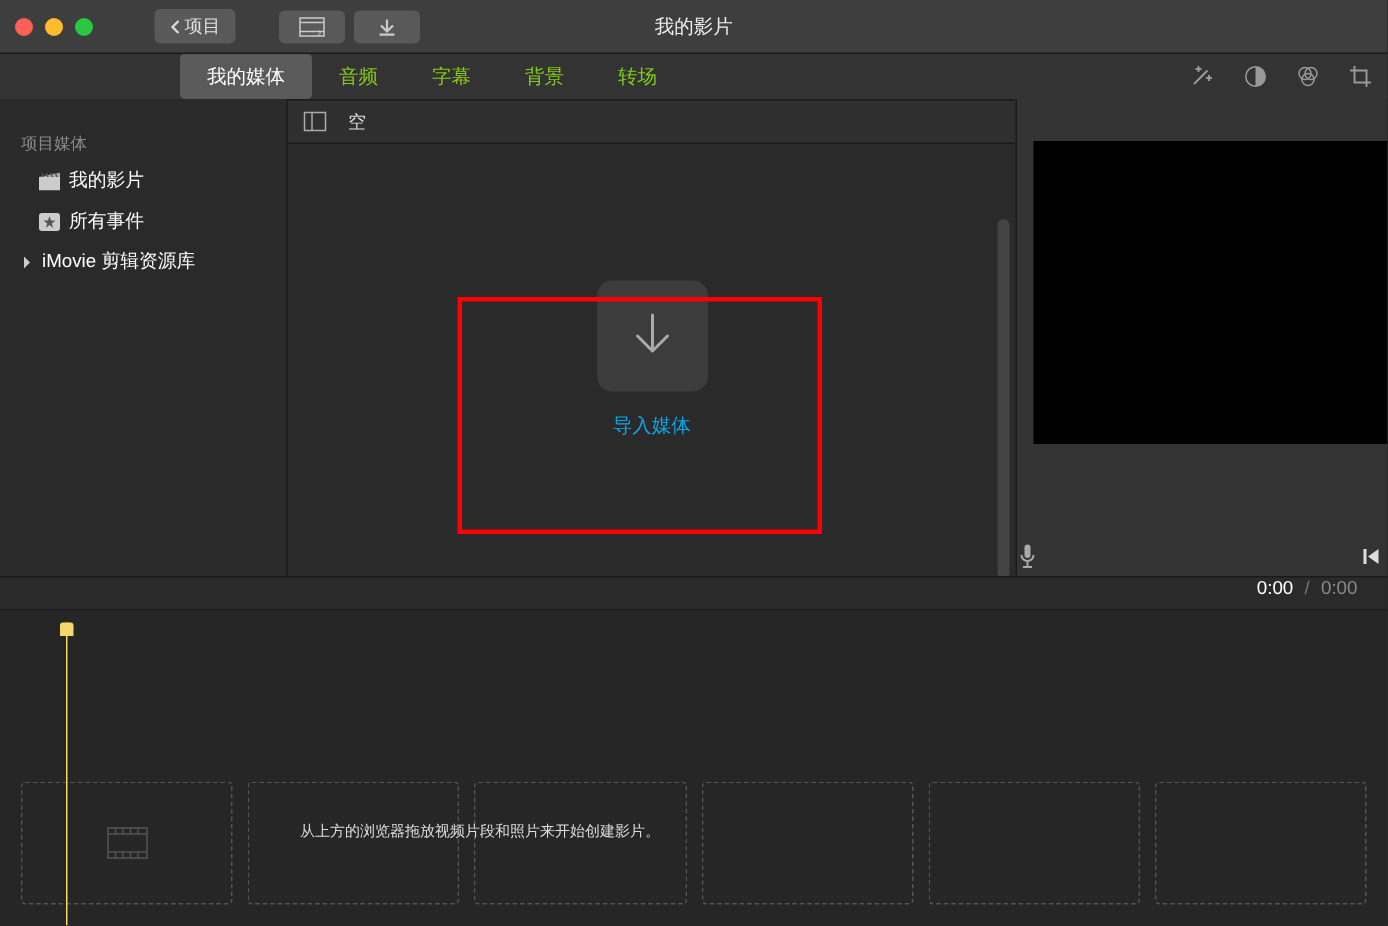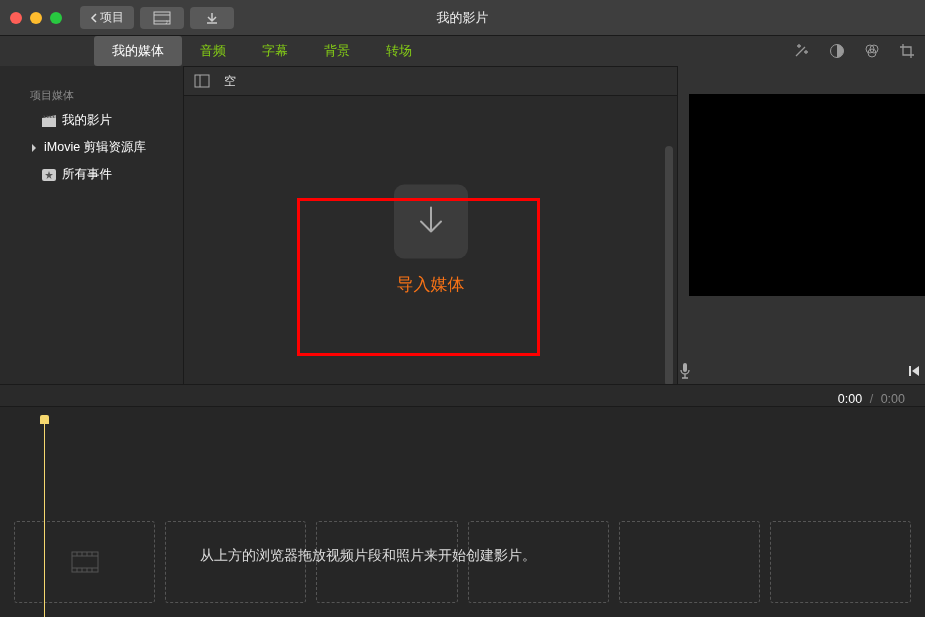--- a/index.html
+++ b/index.html
@@ -1,85 +1,85 @@
 <!DOCTYPE html>
 <html><head>
   <meta charset="utf-8">
   <style>
     * { margin: 0; padding: 0; box-sizing: border-box; font-family: -apple-system, "Helvetica Neue", Arial, sans-serif; }
     body { width: 925px; height: 617px; background: #2a2a2a; color: #fff; overflow: hidden; }
 
     
-    .titlebar { height: 36px; background: #3e3e3e; display: flex; align-items: center; padding: 0 10px; border-bottom: 1px solid #1a1a1a; }
+    .titlebar { height: 36px; background: #3e3e3e; display: flex; align-items: center; padding: 0 10px; border-bottom: 1px solid #1a1a1a; gap: 23px; }
     .traffic { display: flex; gap: 8px; margin-right: 18px; }
     .tl { width: 12px; height: 12px; border-radius: 50%; }
     .tl.red { background: #ff5f57; }
     .tl.yellow { background: #febc2e; }
     .tl.green { background: #28c840; }
     .back-btn { background: #595959; color: #e0e0e0; font-size: 12px; padding: 3px 10px; border-radius: 4px; display: flex; align-items: center; gap: 2px; margin-right: 6px; }
     .tb-group { display: flex; gap: 6px; }
     .tb-btn { background: #595959; width: 44px; height: 22px; border-radius: 4px; display: flex; align-items: center; justify-content: center; color: #d0d0d0; }
     .title { position: absolute; left: 50%; transform: translateX(-50%); font-size: 13px; color: #eee; }
 
     
     .main { display: flex; height: calc(100% - 36px); flex-direction: column; }
     .upper { display: flex; height: 356px; }
 
     
-    .sidebar { width: 168px; background: #2a2a2a; border-right: 1px solid #1a1a1a; padding-top: 44px; margin-left: 16px; }
+    .sidebar { width: 192px; background: #2a2a2a; border-right: 1px solid #1a1a1a; padding-top: 44px; }
     .sb-header { font-size: 11px; color: #8a8a8a; padding: 4px 14px; margin-top: 4px; }
     .sb-item { font-size: 12.5px; color: #fff; padding: 5px 14px 5px 26px; display: flex; align-items: center; gap: 6px; }
     .sb-item.library { padding-left: 14px; }
 
     
     .tab-bar { position: absolute; top: 36px; left: 0; right: 0; height: 30px; background: #333333; display: flex; align-items: center; }
-    .tabs { display: flex; margin-left: 94px; }
+    .tabs { display: flex; margin-left: 120px; }
     .tab { font-size: 13px; color: #84cc16; padding: 0 18px; line-height: 30px; cursor: pointer; }
     .tab.active { background: #5a5a5a; color: #fff; border-radius: 3px; }
 
     
     .right-tools { margin-left: auto; display: flex; align-items: center; gap: 18px; padding-right: 10px; }
     .tool-icon { color: #aaa; }
 
     
     .sub-bar { height: 30px; background: #2f2f2f; border-top: 1px solid #1a1a1a; border-bottom: 1px solid #1a1a1a; display: flex; align-items: center; padding-left: 10px; gap: 14px; }
     .sub-bar .icon-box { color: #aaa; }
     .sub-bar .label { font-size: 12px; color: #ddd; }
 
     
     .media-area { flex: 1; background: #2a2a2a; display: flex; flex-direction: column; }
     .media-browser { flex: 1; position: relative; overflow: hidden; }
     .media-center { position: absolute; top: 50%; left: 50%; transform: translate(-50%, -50%); text-align: center; }
     .redbox { position: absolute; border: 3px solid #ff0000; top: 102px; left: 113px; width: 243px; height: 158px; pointer-events: none; }
     .import-icon { width: 74px; height: 74px; background: #3c3c3c; border-radius: 10px; display: flex; align-items: center; justify-content: center; margin: 0 auto 14px; }
-    .import-label { font-size: 17px; color: #f97316; }
+    .import-label { font-size: 13px; color: #0ea5e9; }
     .scroll-track { position: absolute; right: 4px; top: 50px; width: 8px; height: 240px; background: #444; border-radius: 4px; }
 
     
     .preview { width: 248px; background: #333333; border-left: 1px solid #1a1a1a; display: flex; flex-direction: column; padding-top: 30px; }
     .canvas-wrap { flex: 1; display: flex; align-items: flex-start; justify-content: center; padding-top: 28px; }
     .canvas { width: 236px; height: 202px; background: #000; margin-left: auto; }
     .mic-row { height: 26px; display: flex; align-items: center; justify-content: center; gap: 40px; }
 
     
-    .timeline-header { height: 24px; background: #2a2a2a; border-top: 1px solid #1a1a1a; border-bottom: 1px solid #1a1a1a; display: flex; align-items: flex-end; }
+    .timeline-header { height: 24px; background: #2a2a2a; border-top: 1px solid #1a1a1a; border-bottom: 1px solid #1a1a1a; display: flex; align-items: flex-start; }
     .time-display { margin-left: auto; margin-right: 20px; font-size: 12.5px; }
     .time-current { color: #fff; }
     .time-sep { color: #777; margin: 0 4px; }
     .time-total { color: #888; }
 
     
     .timeline { flex: 1; background: #262626; position: relative; padding: 14px; }
     .playhead { position: absolute; left: 44px; top: 8px; bottom: 0; width: 1px; background: #f5d76e; }
     .playhead-head { width: 9px; height: 9px; background: #f5d76e; border-radius: 2px 2px 0 0; position: absolute; top: 0; left: -4px; }
     .clip-row { display: flex; gap: 10px; margin-top: 100px; }
     .clip-slot { height: 82px; border: 1px dashed #555; border-radius: 3px; }
     .clip-slot.first { width: 150px; display: flex; align-items: center; justify-content: center; color: #555; }
     .clip-slot.rest { width: 150px; }
-    .timeline-hint { position: absolute; left: 200px; top: 140px; font-size: 14px; color: #ddd; }
+    .timeline-hint { position: absolute; left: 200px; top: 140px; font-size: 10px; color: #ddd; }
 
     svg { display: block; }
   </style>
 </head>
 <body>
 
 <div class="titlebar">
   <div class="traffic">
     <div class="tl red"></div>
     <div class="tl yellow"></div>
@@ -153,36 +153,36 @@
       <div class="sb-item">
         <span>
           <svg width="14" height="12" viewBox="0 0 14 12">
               <rect x="0" y="3" width="14" height="9" fill="#ccc"></rect>
               <path d="M0 3 L14 0 L14 3 Z" fill="#aaa"></path>
               <path d="M2 0.5 L3 3 M5 0.5 L6 3 M8 0.5 L9 3 M11 0.5 L12 3" stroke="#555"></path>
             </svg>
         </span>
         <span>我的影片</span>
       </div>
-      <div class="sb-item library">
-        <span>
-          <svg width="8" height="10" viewBox="0 0 8 10">
-              <path d="M2 1 L6 5 L2 9" fill="#ccc"></path>
-            </svg>
-        </span>
-        <span>iMovie 剪辑资源库</span>
-      </div>
       <div class="sb-item">
         <span>
           <svg width="14" height="12" viewBox="0 0 14 12">
               <rect x="0" y="0" width="14" height="12" rx="2" fill="#ccc"></rect>
               <path d="M7 2 L8 5 L11 5 L8.5 7 L9.5 10 L7 8 L4.5 10 L5.5 7 L3 5 L6 5 Z" fill="#555"></path>
             </svg>
         </span>
         <span>所有事件</span>
+      </div>
+      <div class="sb-item library">
+        <span>
+          <svg width="8" height="10" viewBox="0 0 8 10">
+              <path d="M2 1 L6 5 L2 9" fill="#ccc"></path>
+            </svg>
+        </span>
+        <span>iMovie 剪辑资源库</span>
       </div>
     </div>
 
     <div class="media-area" style="margin-top:30px;">
       <div class="sub-bar">
         <div class="icon-box">
           <svg width="16" height="14" viewBox="0 0 16 14">
               <rect x="1" y="1" width="14" height="12" fill="none" stroke="#aaa"></rect>
               <line x1="6" y1="1" x2="6" y2="13" stroke="#aaa"></line>
             </svg>

